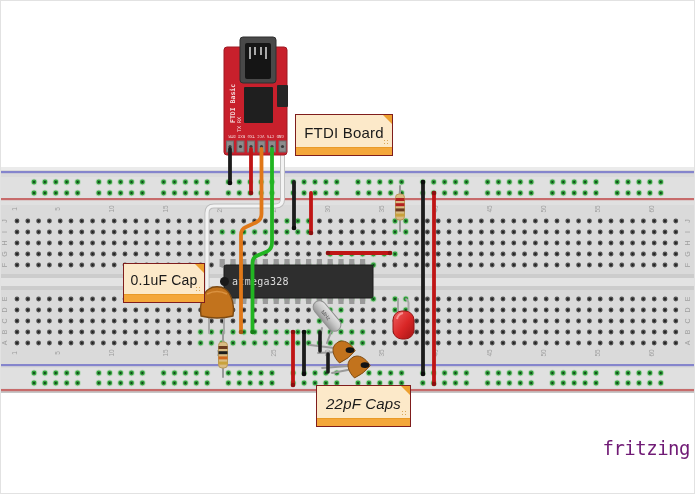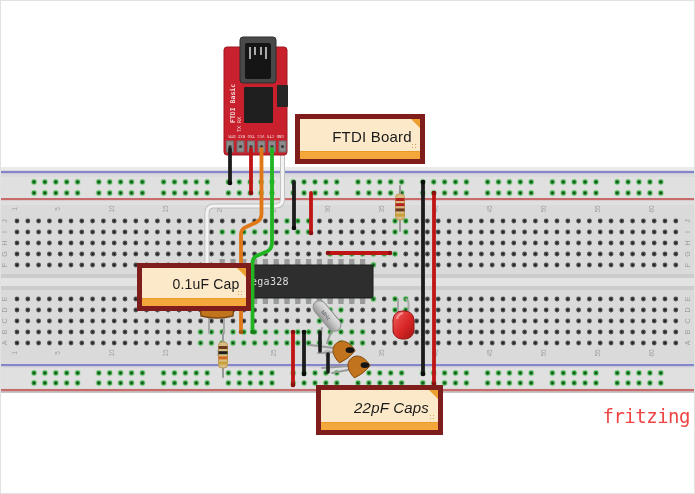--- a/index.html
+++ b/index.html
@@ -1,34 +1,34 @@
 <!DOCTYPE html>
 <html><head>
 <meta charset="utf-8">
 <style>
   html,body{margin:0;padding:0;background:#fff;}
   #stage{position:relative;width:695px;height:494px;background:#ffffff;
          border:1px solid #e2e2e2;box-sizing:border-box;overflow:hidden;
          font-family:"Liberation Sans",sans-serif;}
   #board-svg{position:absolute;left:0;top:0;width:695px;height:494px;}
-  .note{position:absolute;background:#fce9c9;border:5px solid #7f1d1d;
+  .note{position:absolute;background:#fce9c9;border:1px solid #7f1d1d;
         display:flex;align-items:center;justify-content:center;
-        color:#1a1a1a;font-weight:500;letter-spacing:0.2px;padding-left:24px;}
+        color:#1a1a1a;font-weight:500;letter-spacing:0.2px;}
   .note .txt{position:relative;top:-3px;}
   .note .strip{position:absolute;left:0;right:0;bottom:0;height:7px;
         background:#f4a73a;border-top:1px solid #e99a28;}
   .note .fold{position:absolute;top:0;right:0;width:0;height:0;
         border-top:9px solid #eda02f;border-left:9px solid transparent;}
   .note .grip{position:absolute;right:2px;bottom:9px;width:7px;height:7px;
         background-image:radial-gradient(#cf963d 0.8px, transparent 0.9px);
         background-size:3px 3px;opacity:.8;}
   #note-ftdi {left:294px;top:113px;width:96px;height:40px;font-size:15px;}
-  #note-cap01{left:122px;top:262px;width:80px;height:38px;font-size:14px;margin-left:14px;}
+  #note-cap01{left:122px;top:262px;width:80px;height:38px;font-size:14px;}
   #note-cap22{left:315px;top:384px;width:93px;height:40px;font-size:15px;font-style:italic;}
-  #watermark{position:absolute;right:4px;top:404px;color:#ef4444;
+  #watermark{position:absolute;right:4px;top:436px;color:#701a75;
         font-family:"DejaVu Sans Mono",monospace;font-size:19px;
         letter-spacing:-0.5px;}
 </style>
 </head>
 <body>
 
 <div id="stage">
   <svg id="board-svg" viewBox="0 0 695 494" xmlns="http://www.w3.org/2000/svg">
       <defs>
         <linearGradient id="gmetal" x1="0" y1="0" x2="0" y2="1">

